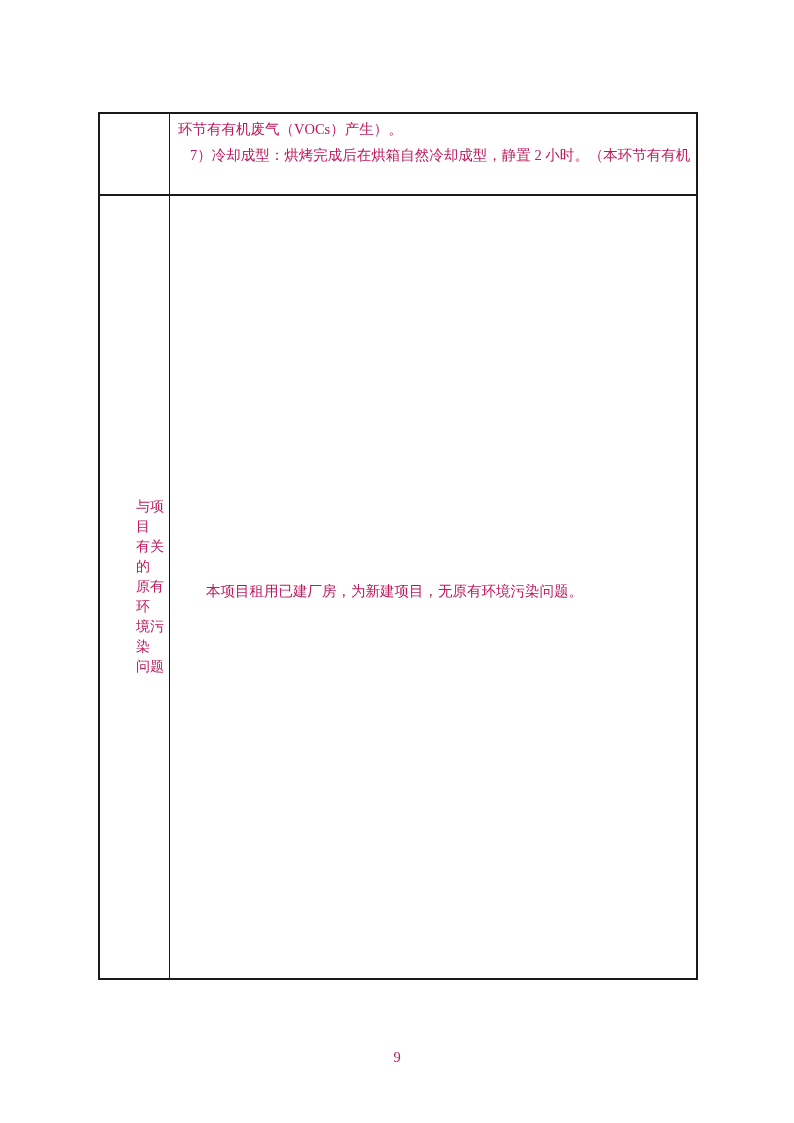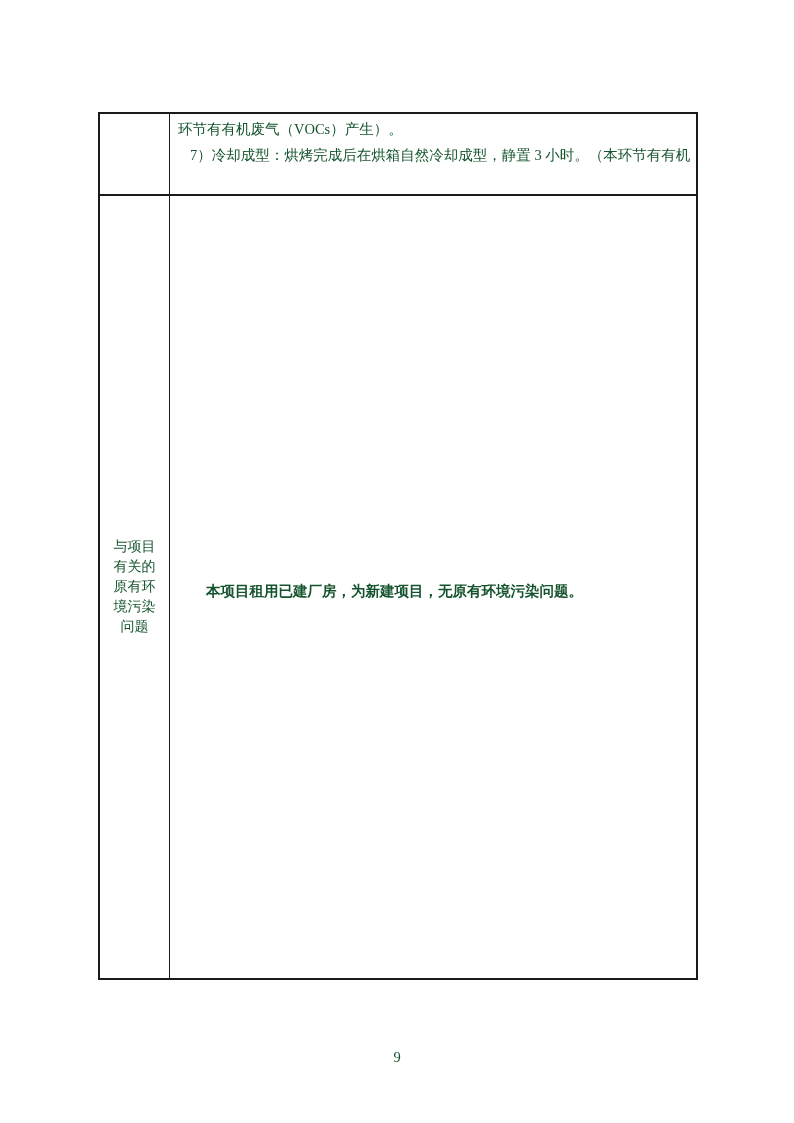--- a/index.html
+++ b/index.html
@@ -6,21 +6,21 @@
     margin: 0;
     padding: 0;
     background: #ffffff;
   }
   .page {
     position: relative;
     width: 794px;
     height: 1123px;
     background: #ffffff;
     font-family: "Liberation Serif", "DejaVu Serif", serif;
-    color: #14532d;
+    color: #be185d;
     overflow: hidden;
   }
   .doc-table {
     position: absolute;
     left: 98px;
     top: 112px;
     width: 600px;
     height: 868px;
     box-sizing: border-box;
     border: 2px solid #1a1a1a;
@@ -50,28 +50,27 @@
     text-indent: 12px;
   }
   .row2-header {
     display: flex;
     align-items: center;
     justify-content: center;
   }
   .vheader {
     font-size: 14px;
     line-height: 20px;
-    text-align: center;
     width: 100%;
+    padding-left: 36px;
   }
   .row2-content {
     display: flex;
     align-items: center;
     padding: 0 8px;
-    font-weight: bold;
   }
   .body-para {
     margin: 0;
     position: relative;
     top: 4px;
     font-size: 14.5px;
     line-height: 20px;
     text-indent: 28px;
   }
   .page-number {
@@ -88,21 +87,21 @@
 <body>
 
 <div class="page">
 
   <div class="doc-table">
 
     <div class="cell col-left row-top"></div>
 
     <div class="cell row-top row1-content">
       <div class="tline">环节有有机废气（VOCs）产生）。</div>
-      <div class="tline indent">7）冷却成型：烘烤完成后在烘箱自然冷却成型，静置 3 小时。（本环节有有机</div>
+      <div class="tline indent">7）冷却成型：烘烤完成后在烘箱自然冷却成型，静置 2 小时。（本环节有有机</div>
     </div>
 
     <div class="cell col-left row2-header">
       <div class="vheader">
         <div>与项目</div>
         <div>有关的</div>
         <div>原有环</div>
         <div>境污染</div>
         <div>问题</div>
       </div>

